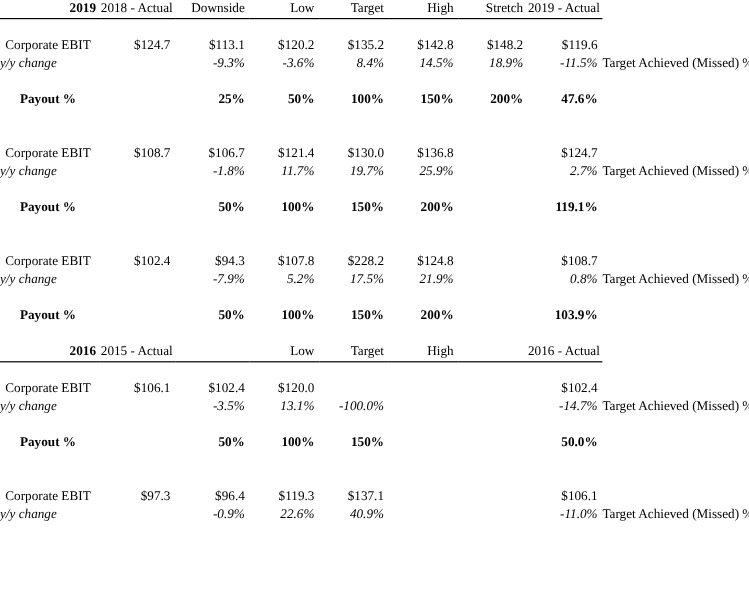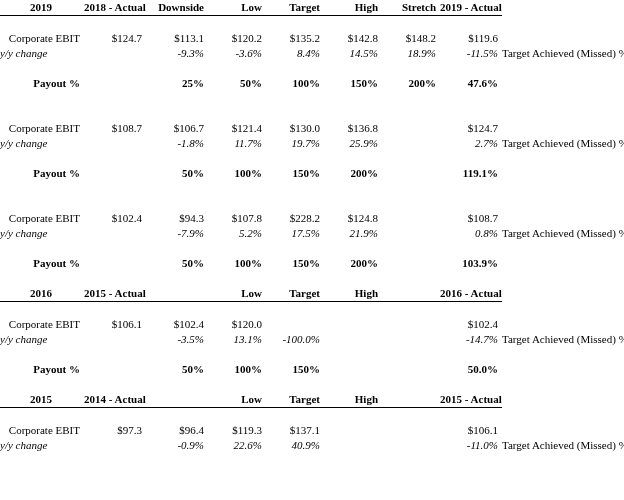--- a/index.html
+++ b/index.html
@@ -42,39 +42,39 @@
   col.c1 { width: 62px; }
   col.c2 { width: 62px; }
   col.c3 { width: 58px; }
   col.c4 { width: 58px; }
   col.c5 { width: 58px; }
   col.c6 { width: 58px; }
   col.c7 { width: 62px; }
   col.c8 { width: 122px; }
 
   .yr-head td {
-    font-weight: bold;
+    font-weight: normal;
     border-bottom: 1.5px solid #000;
   }
   .yr-head td.yearcell {
     font-weight: bold;
     border-bottom: 1.5px solid #000;
-    text-align: center;
+    text-align: right;
     padding-left: 2px;
     font-family: Liberation Serif, serif;
   }
   .yr-head td.blankhead {
     border-bottom: none;
   }
   .hdr {
     text-align: right;
     font-weight: normal;
   }
   .lbl {
-    text-align: right;
+    text-align: center;
     padding-left: 2px;
   }
   .num {
     text-align: right;
   }
   .ital {
     font-style: italic;
     text-align: right;
   }
   .ital-lbl {
@@ -365,31 +365,20 @@
           <col class="c1">
           <col class="c2">
           <col class="c3">
         <col class="c4">
           <col class="c5">
           <col class="c6">
           <col class="c7">
           <col class="c8">
       </colgroup>
       <tbody>
-          <tr class="yr-head">
-        <td class="yearcell">2015</td>
-        <td class="hdr">2014 - Actual</td>
-        <td class="hdr"></td>
-        <td class="hdr">Low</td>
-        <td class="hdr">Target</td>
-        <td class="hdr">High</td>
-        <td class="hdr"></td>
-        <td class="hdr">2015 - Actual</td>
-        <td class="blankhead"></td>
-      </tr>
       <tr class="spacer-row">
             <td colspan="9"></td>
           </tr>
       <tr>
         <td class="lbl">Corporate EBIT</td>
         <td class="num">$97.3</td>
         <td class="num">$96.4</td>
         <td class="num">$119.3</td>
         <td class="num">$137.1</td>
         <td class="num"></td>

